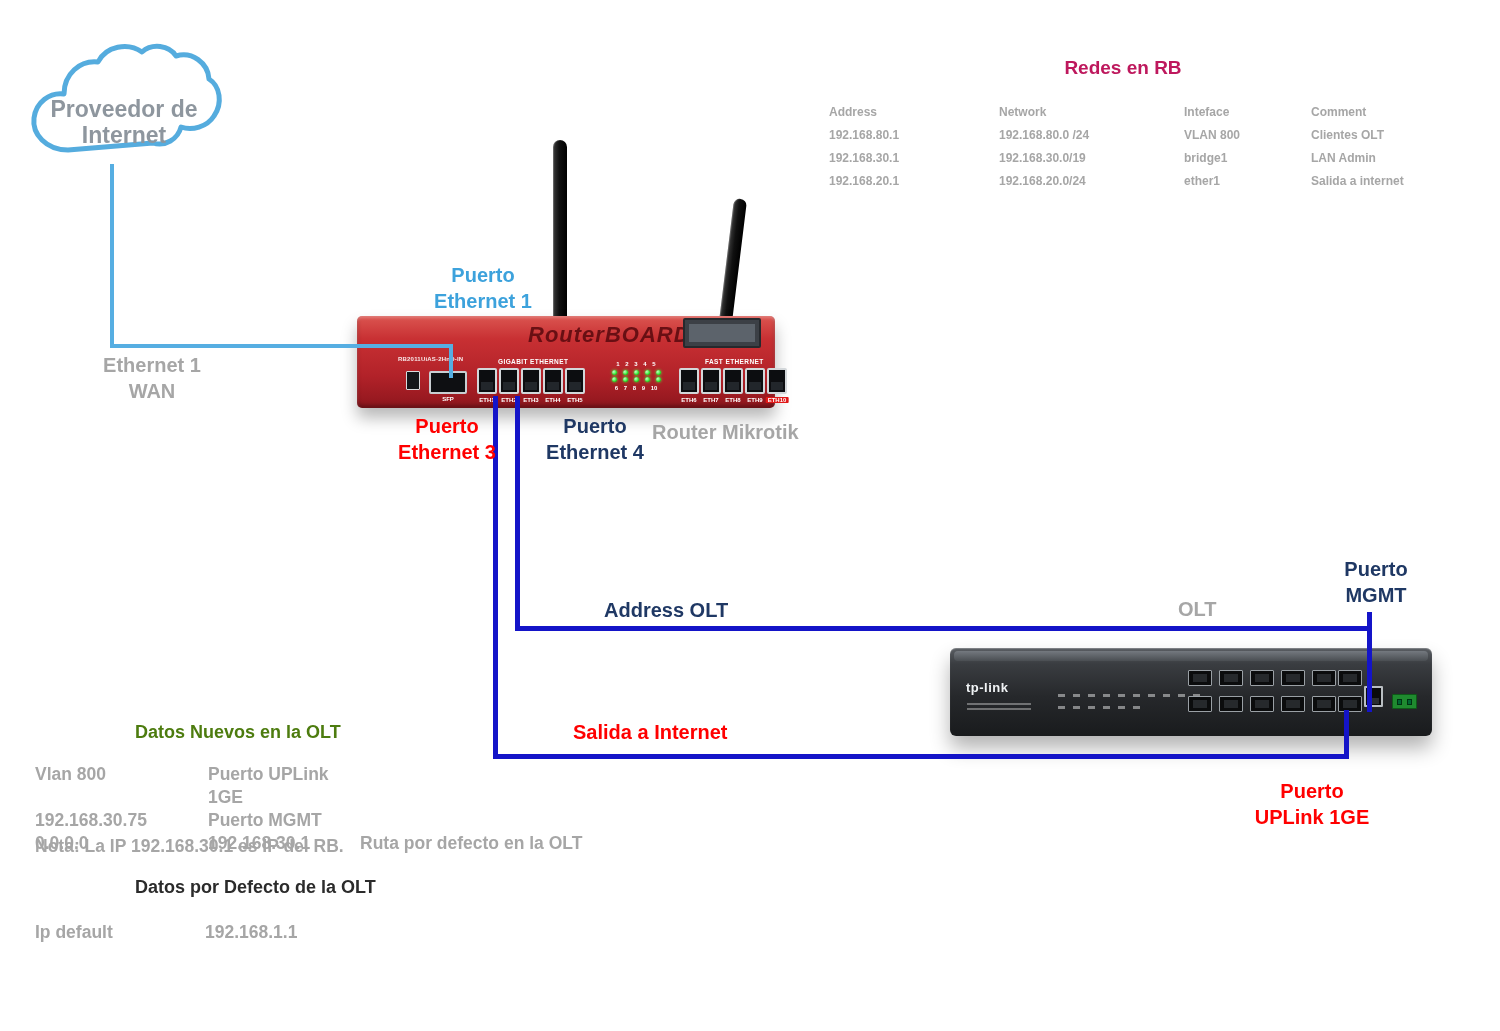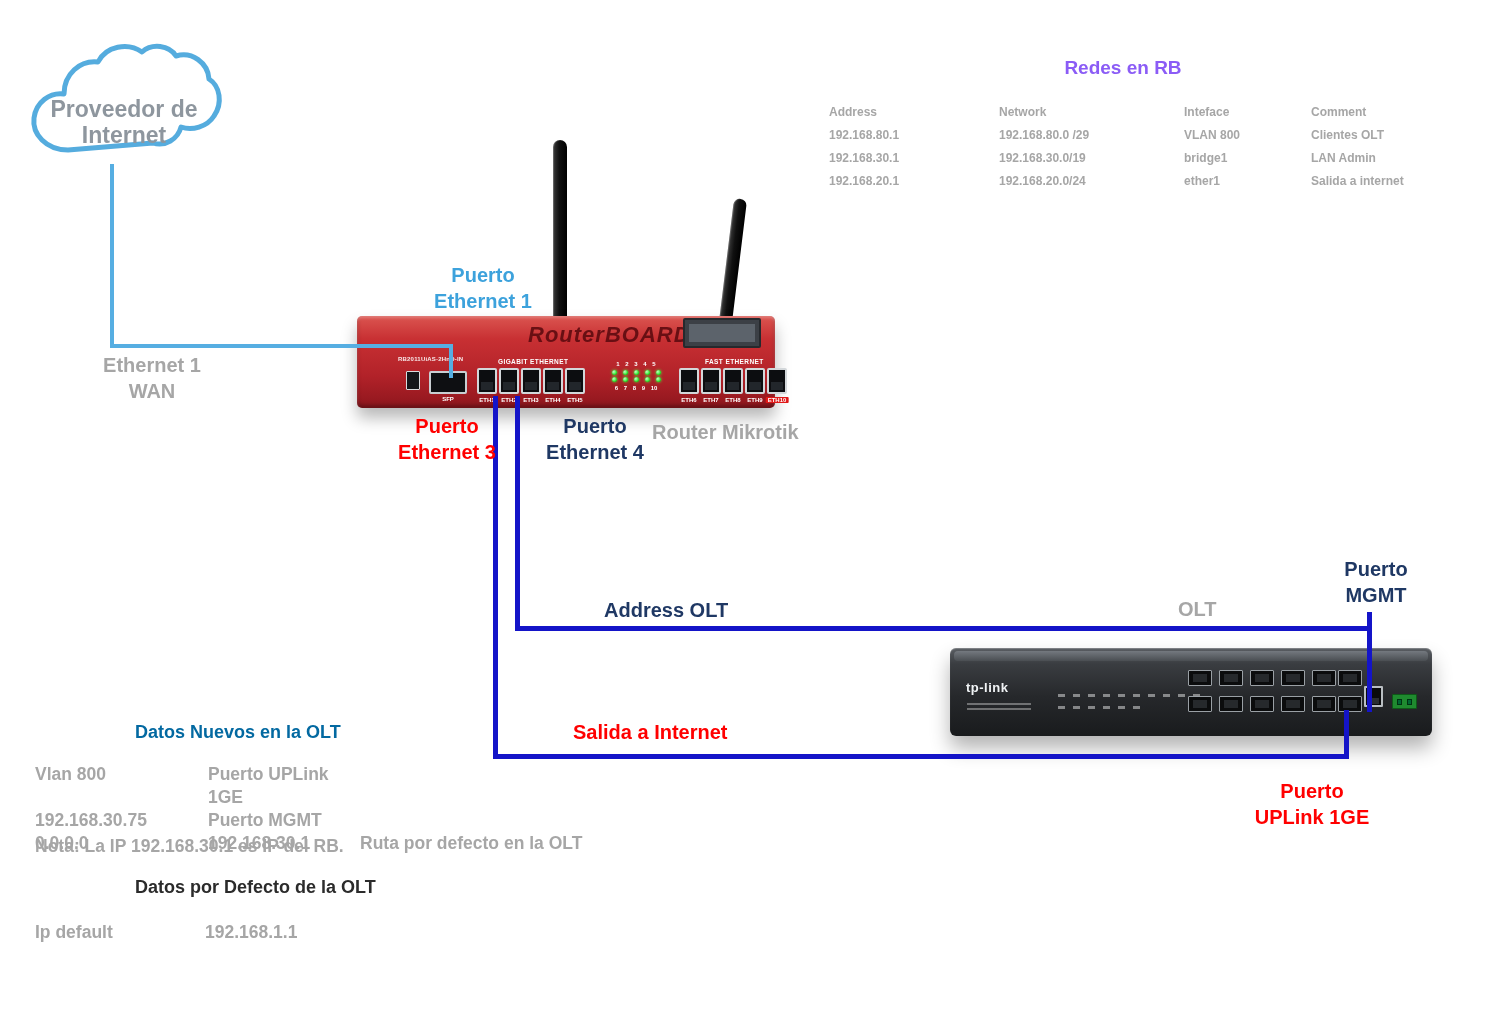--- a/index.html
+++ b/index.html
@@ -115,27 +115,27 @@
   .mgmt-port { position:absolute; left:414px; top:38px; width:19px; height:21px; background:#0A0B0C;
                border:2px solid #B9BEC2; border-radius:1px; }
   .mgmt-port::after { content:""; position:absolute; left:2px; right:2px; bottom:1px; height:6px; background:#2A2E32; }
   .terminal-block { position:absolute; left:442px; top:46px; width:25px; height:15px;
                     background:#1F8A2F; border:1px solid #0E5A18; border-radius:1px; display:flex;
                     align-items:center; justify-content:space-evenly; }
   .terminal-block i { display:block; width:5px; height:6px; background:#072; background:#063; border:1px solid #031; }
 
   
   .redes-title { left:1020px; top:57px; width:206px; text-align:center;
-                 font-size:19px; font-weight:700; color:#8b5cf6; }
+                 font-size:19px; font-weight:700; color:#be185d; }
   .redes-grid { left:829px; top:101px; width:672px; display:grid;
                 grid-template-columns:170px 185px 127px auto;
                 font-size:12px; font-weight:700; color:var(--gray-text,#A6A6A6); line-height:23px; }
 
   
-  .datos-title   { left:135px; top:722px; font-size:18px; font-weight:700; color:#0369a1; }
+  .datos-title   { left:135px; top:722px; font-size:18px; font-weight:700; color:#4d7c0f; }
   .datos-grid    { left:35px;  top:763px; display:grid; grid-template-columns:173px 152px auto;
                    font-size:17.5px; font-weight:700; color:var(--gray-text,#A6A6A6); line-height:23px; }
   .nota          { left:35px;  top:836px; font-size:17.5px; font-weight:700; color:var(--gray-text,#A6A6A6); }
   .defecto-title { left:135px; top:877px; font-size:18px; font-weight:700; color:#2B2B2B; }
   .defecto-grid  { left:35px;  top:921px; display:grid; grid-template-columns:170px auto;
                    font-size:17.5px; font-weight:700; color:var(--gray-text,#A6A6A6); line-height:23px; }
 </style>
 </head>
 <body>
 
@@ -299,21 +299,21 @@
 UPLink 1GE</div>
 
   <div class="abs redes-title">Redes en RB</div>
   <div class="abs redes-grid">
     <div>Address</div>
     <div>Network</div>
     <div>Inteface</div>
     <div>Comment</div>
 
     <div>192.168.80.1</div>
-    <div>192.168.80.0 /29</div>
+    <div>192.168.80.0 /24</div>
     <div>VLAN 800</div>
     <div>Clientes OLT</div>
 
     <div>192.168.30.1</div>
     <div>192.168.30.0/19</div>
     <div>bridge1</div>
     <div>LAN Admin</div>
 
     <div>192.168.20.1</div>
     <div>192.168.20.0/24</div>

